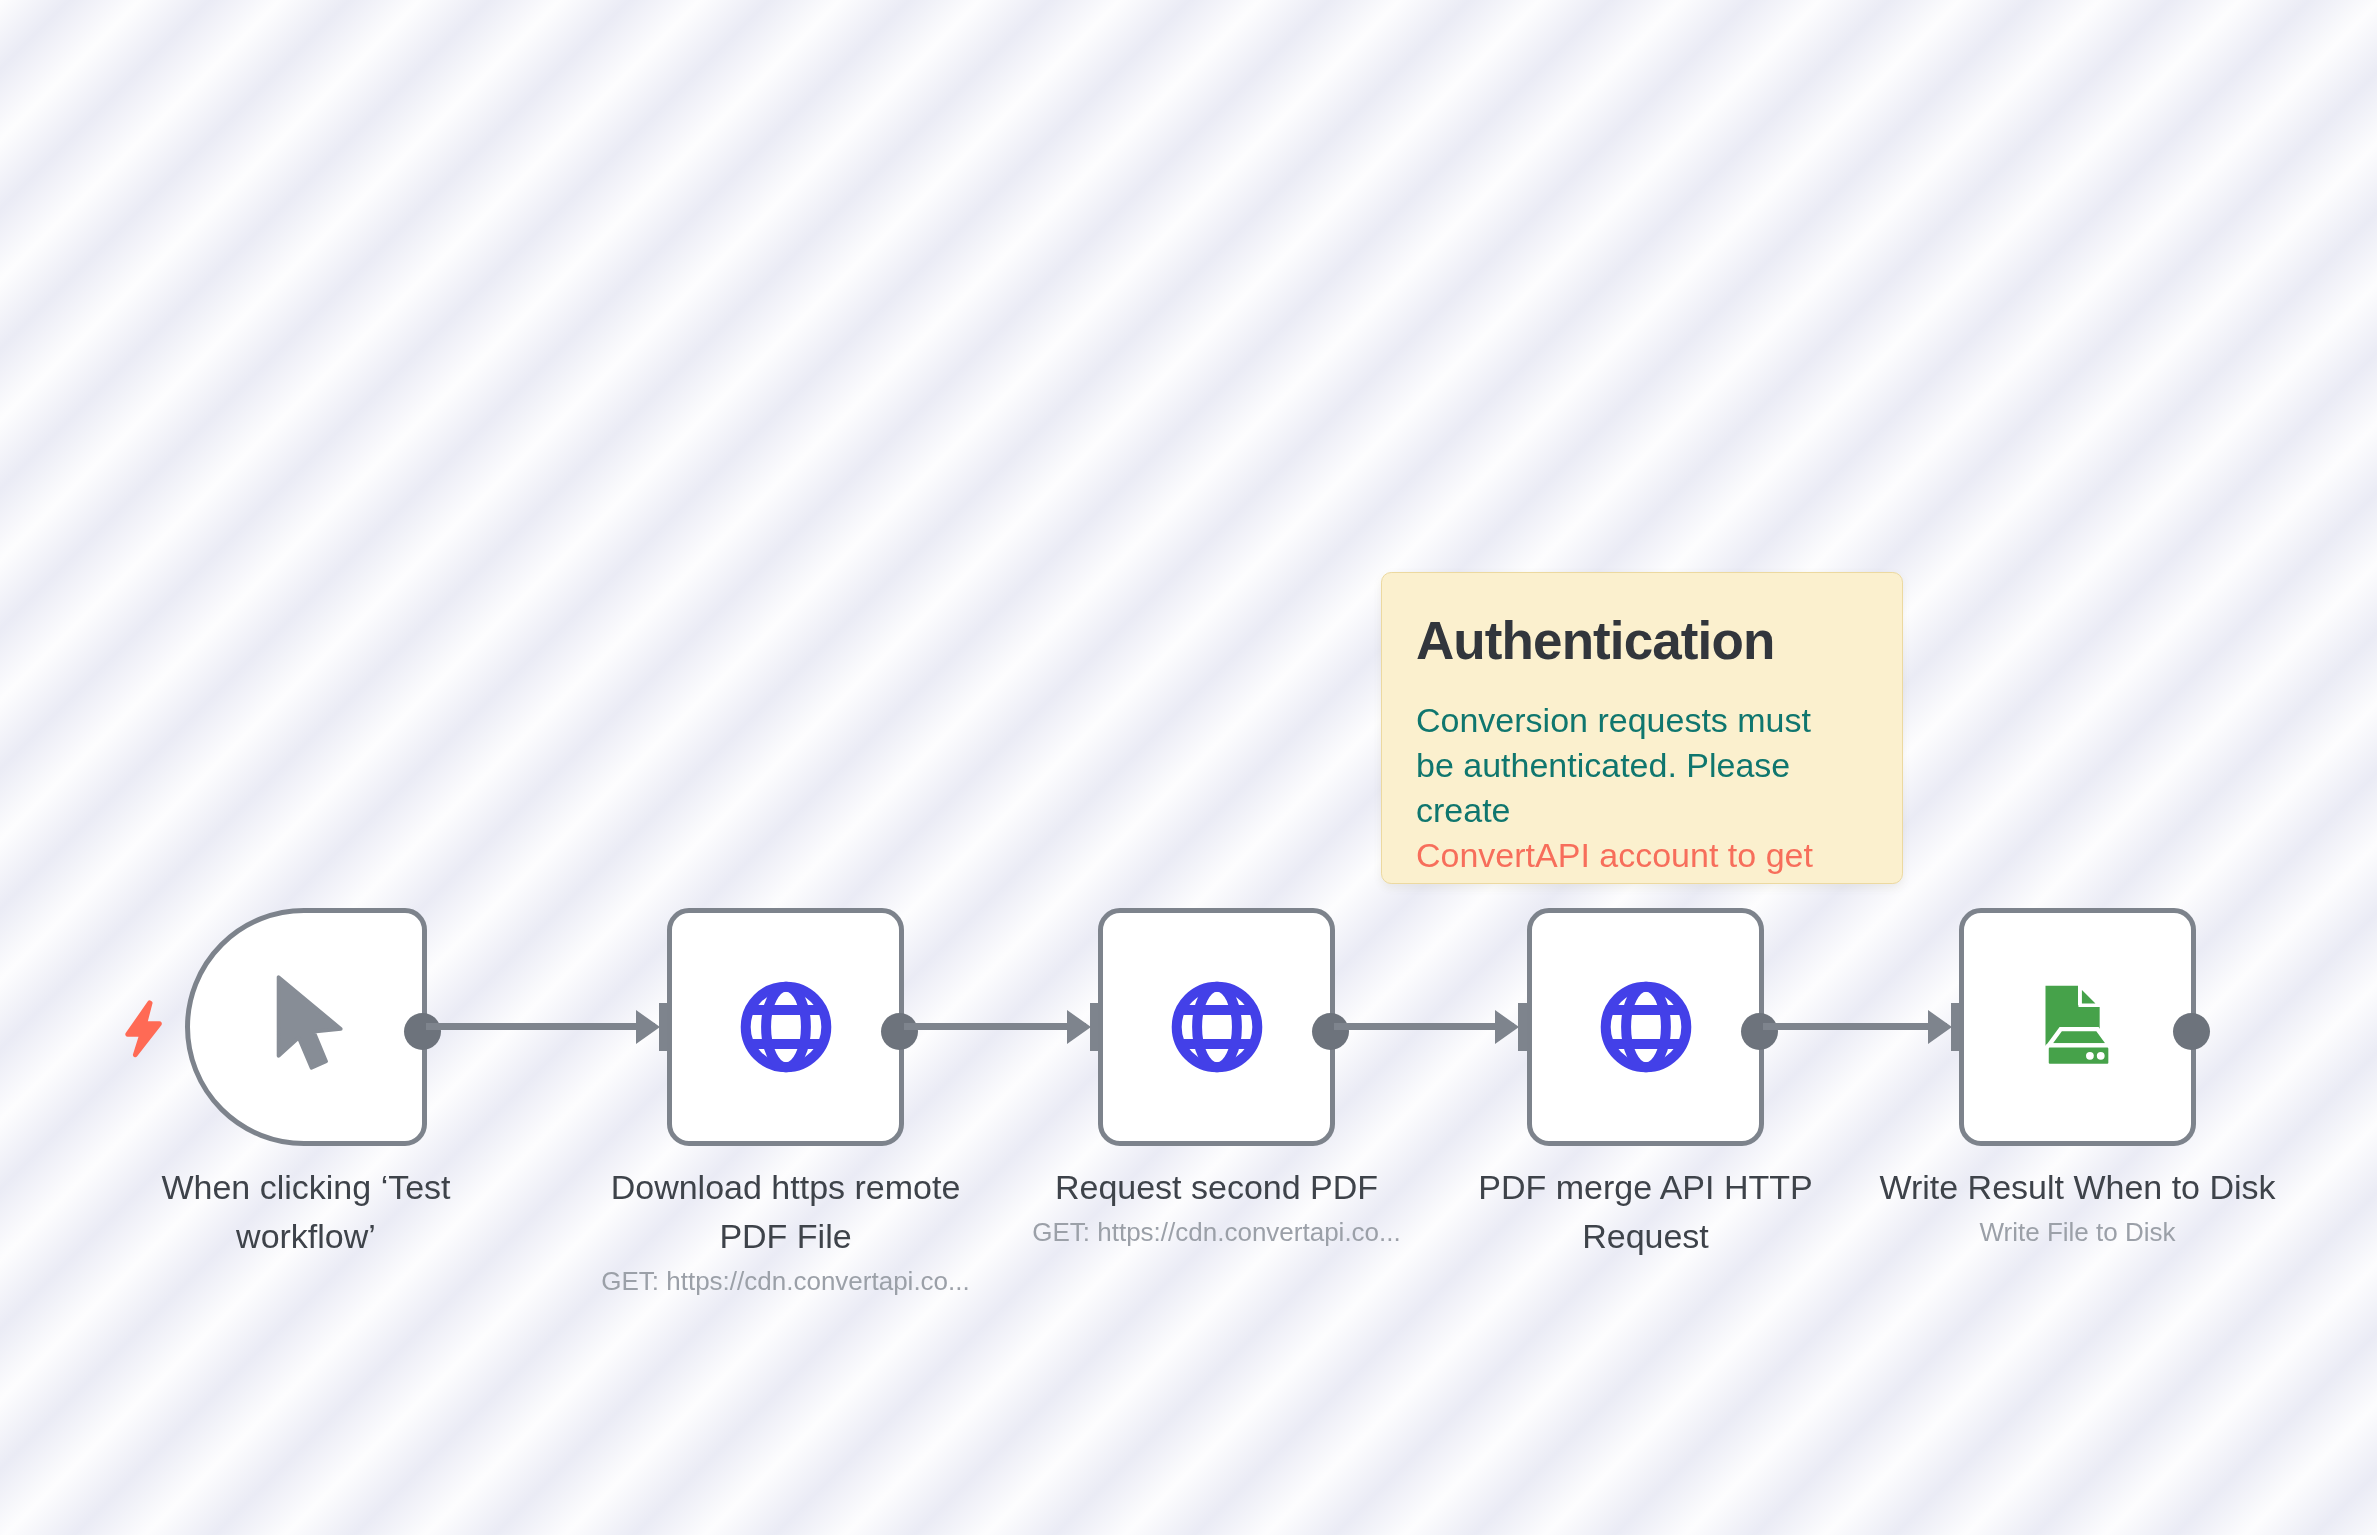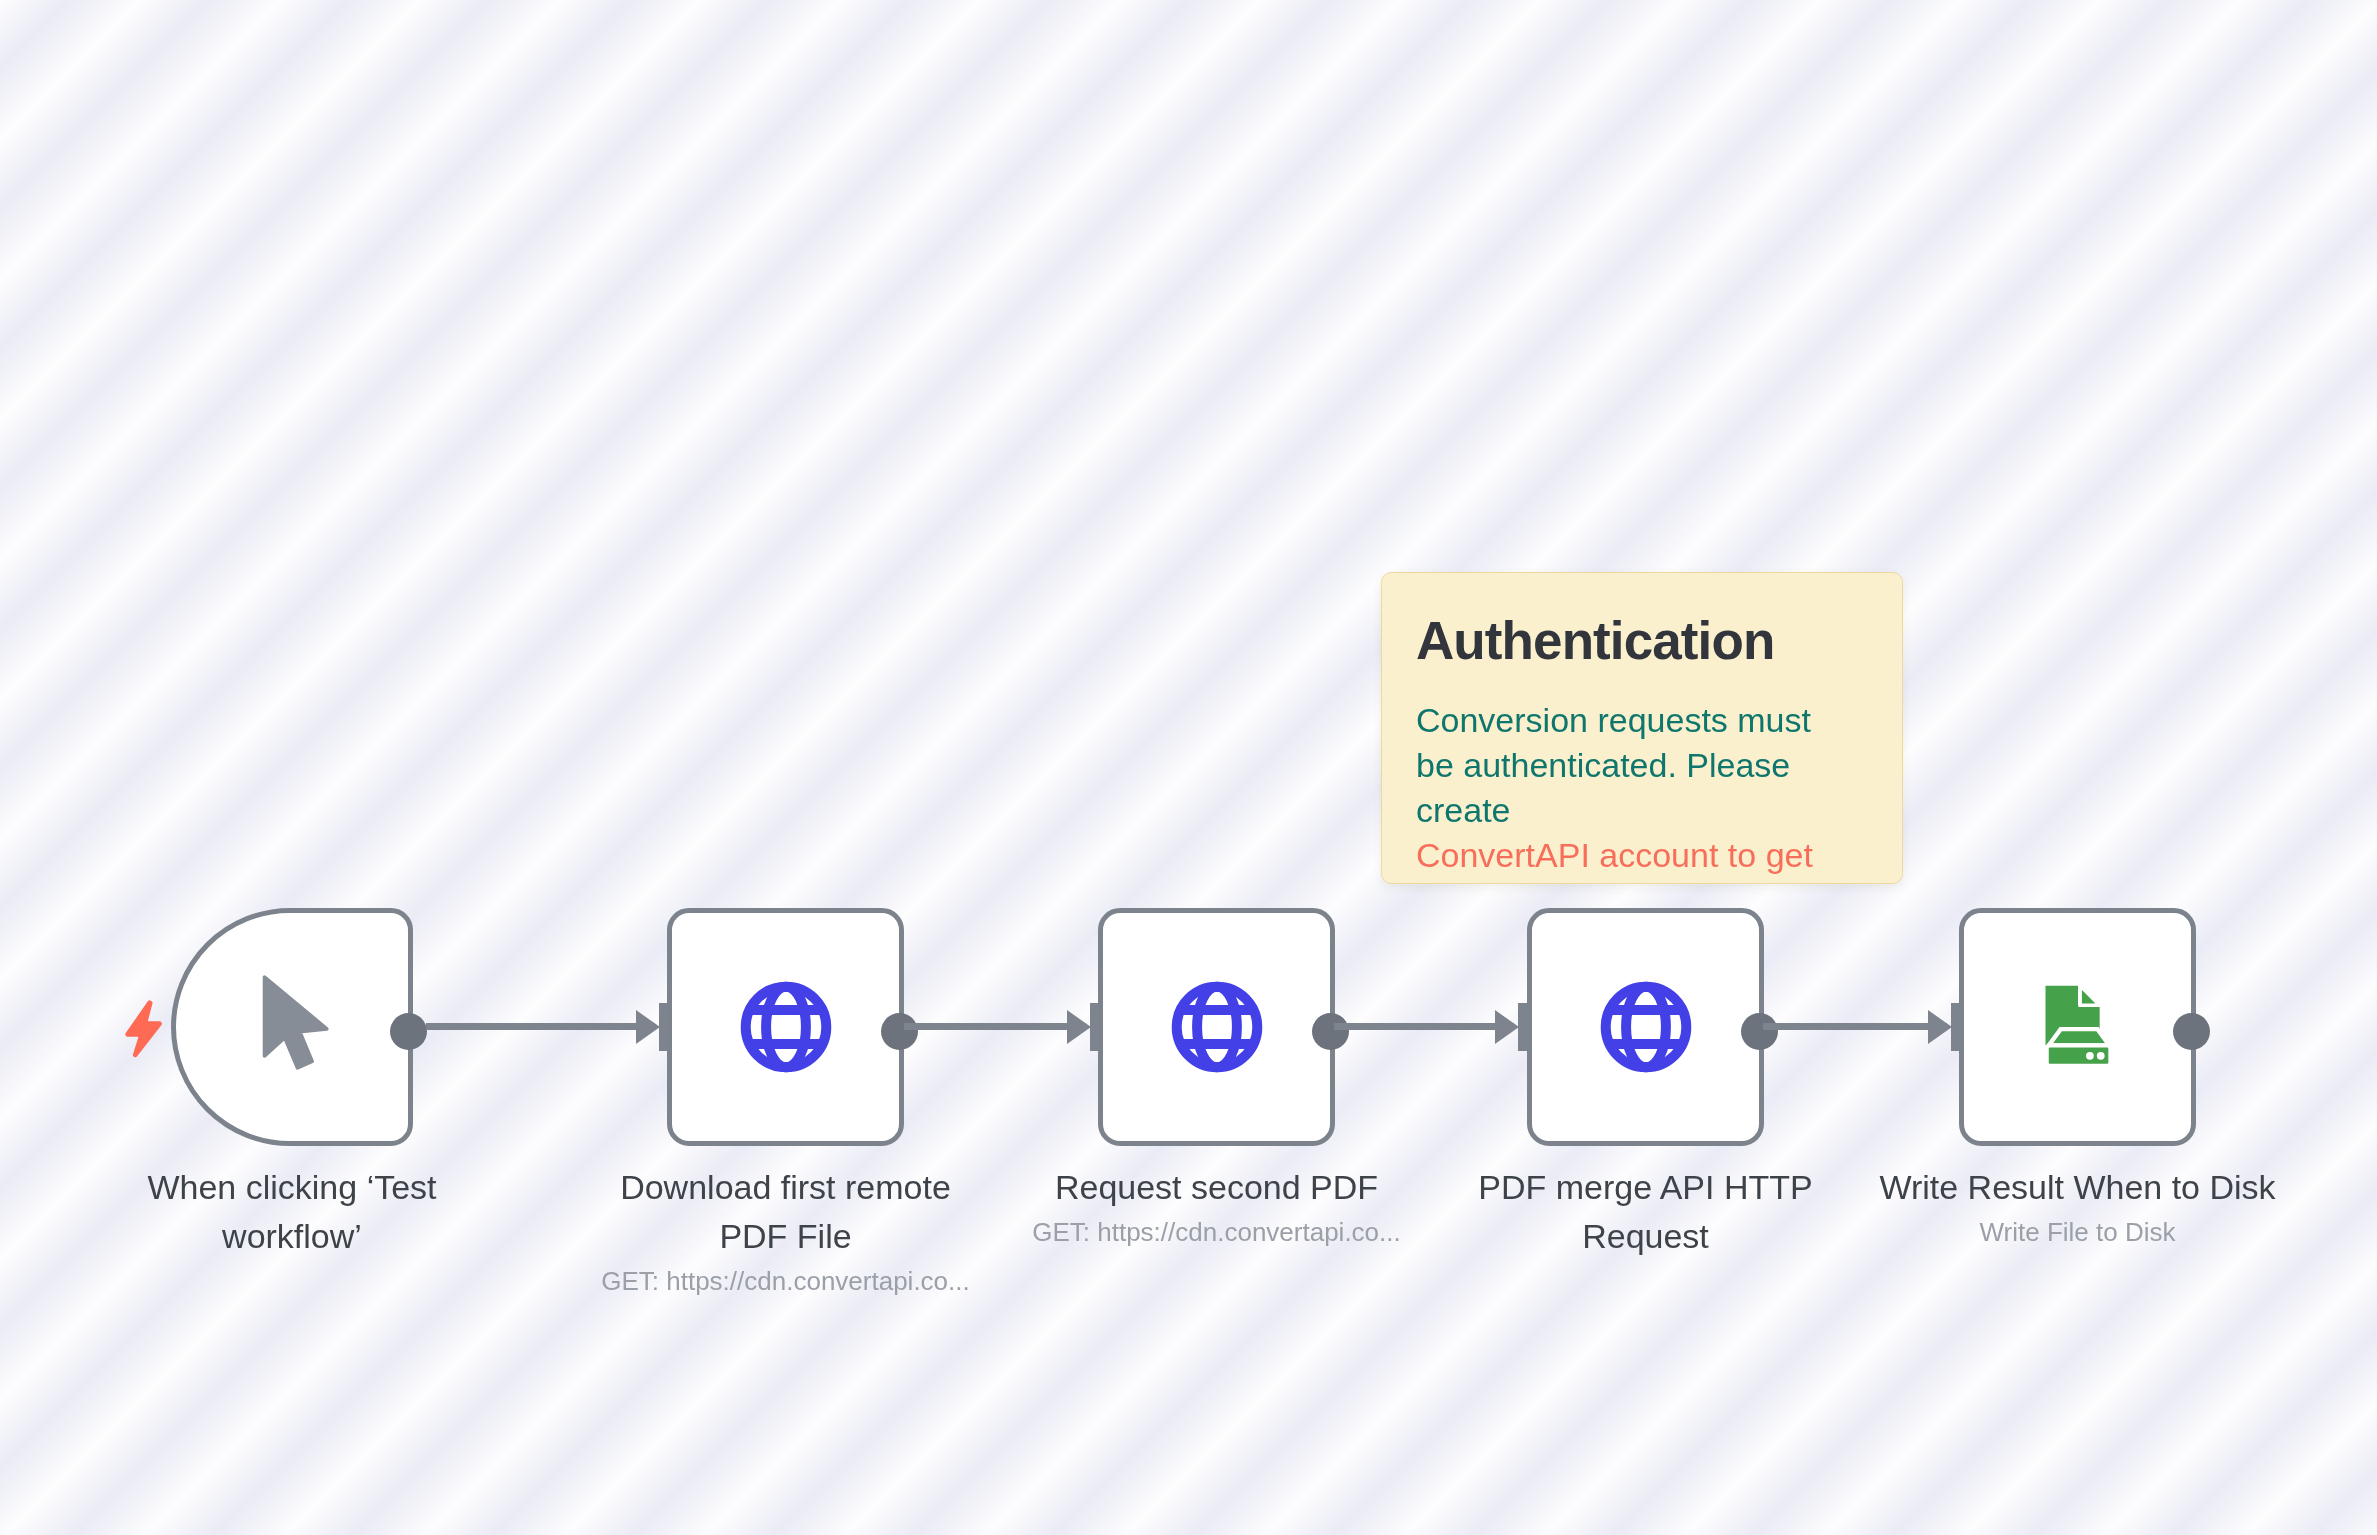--- a/index.html
+++ b/index.html
@@ -87,21 +87,21 @@
     <div class="body-line">be authenticated. Please</div>
     <div class="body-line">create</div>
     <div class="link-line">ConvertAPI account to get</div>
     <div class="link-line">authentication secret</div>
   </div>
 
   <svg class="bolt" viewBox="0 0 24 24">
     <path d="M13.2 2.2 L5.4 13.4 a0.9 0.9 0 0 0 0.74 1.46 H10 L8 21.2 a0.85 0.85 0 0 0 1.5 0.72 L18.3 10.6 a0.9 0.9 0 0 0 -0.72 -1.44 H13.4 L15 3 a0.9 0.9 0 0 0 -1.8 -0.8 Z" fill="#ff6a55"></path>
   </svg>
 
-  <div class="node-wrap" style="left:171px;">
+  <div class="node-wrap" style="left:185px;">
     <div class="node-box trigger" style="width:242px;">
       <svg class="cursor-svg" viewBox="0 0 24 26">
         <path d="M6 2 L6 19.2 L10.4 15.2 L13.2 21.8 L16.4 20.4 L13.7 13.9 L19.6 13.3 Z" fill="#878d96" stroke="#878d96" stroke-width="0.8" stroke-linejoin="round"></path>
       </svg>
       <div class="out-dot"></div>
     </div>
     <div class="node-label">
       <div class="label-line">When clicking ‘Test</div>
       <div class="label-line">workflow’</div>
     </div>
@@ -119,21 +119,21 @@
         <g fill="none" stroke="#4340e8" stroke-width="2.3">
           <circle cx="12" cy="12" r="9.3"></circle>
           <ellipse cx="12" cy="12" rx="4.6" ry="9.3"></ellipse>
           <line x1="3.6" y1="8.1" x2="20.4" y2="8.1"></line>
           <line x1="3.6" y1="15.9" x2="20.4" y2="15.9"></line>
         </g>
       </svg>
       <div class="out-dot"></div>
     </div>
     <div class="node-label">
-      <div class="label-line">Download first remote</div>
+      <div class="label-line">Download https remote</div>
       <div class="label-line">PDF File</div>
       <div class="node-subtitle">GET: https://cdn.convertapi.co...</div>
     </div>
   </div>
 
   <div class="conn" style="left:904px;width:194px;">
     <div class="line"></div>
     <div class="tri"></div>
     <div class="bar"></div>
   </div>

